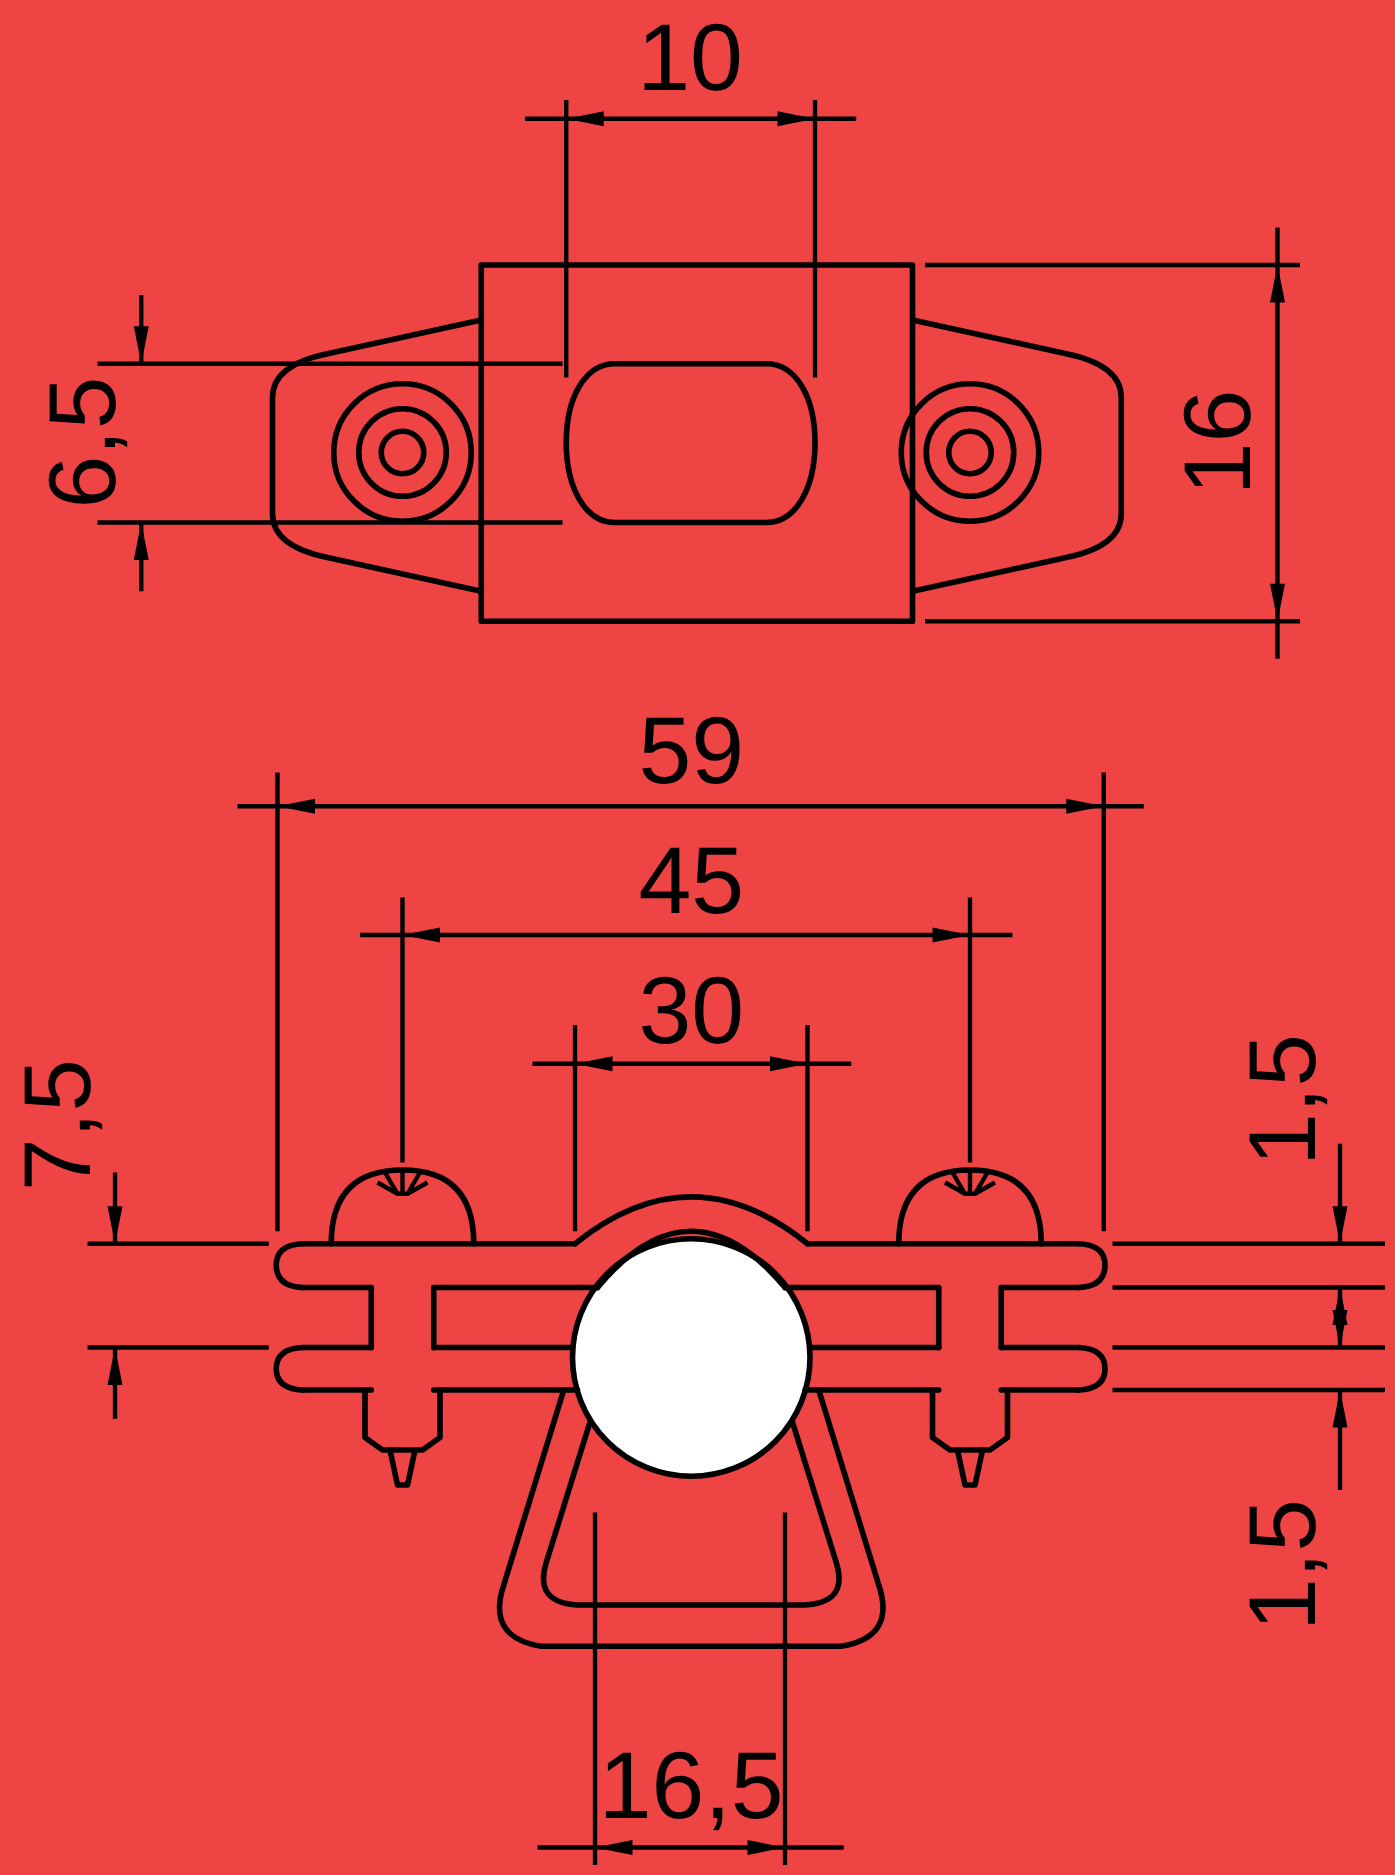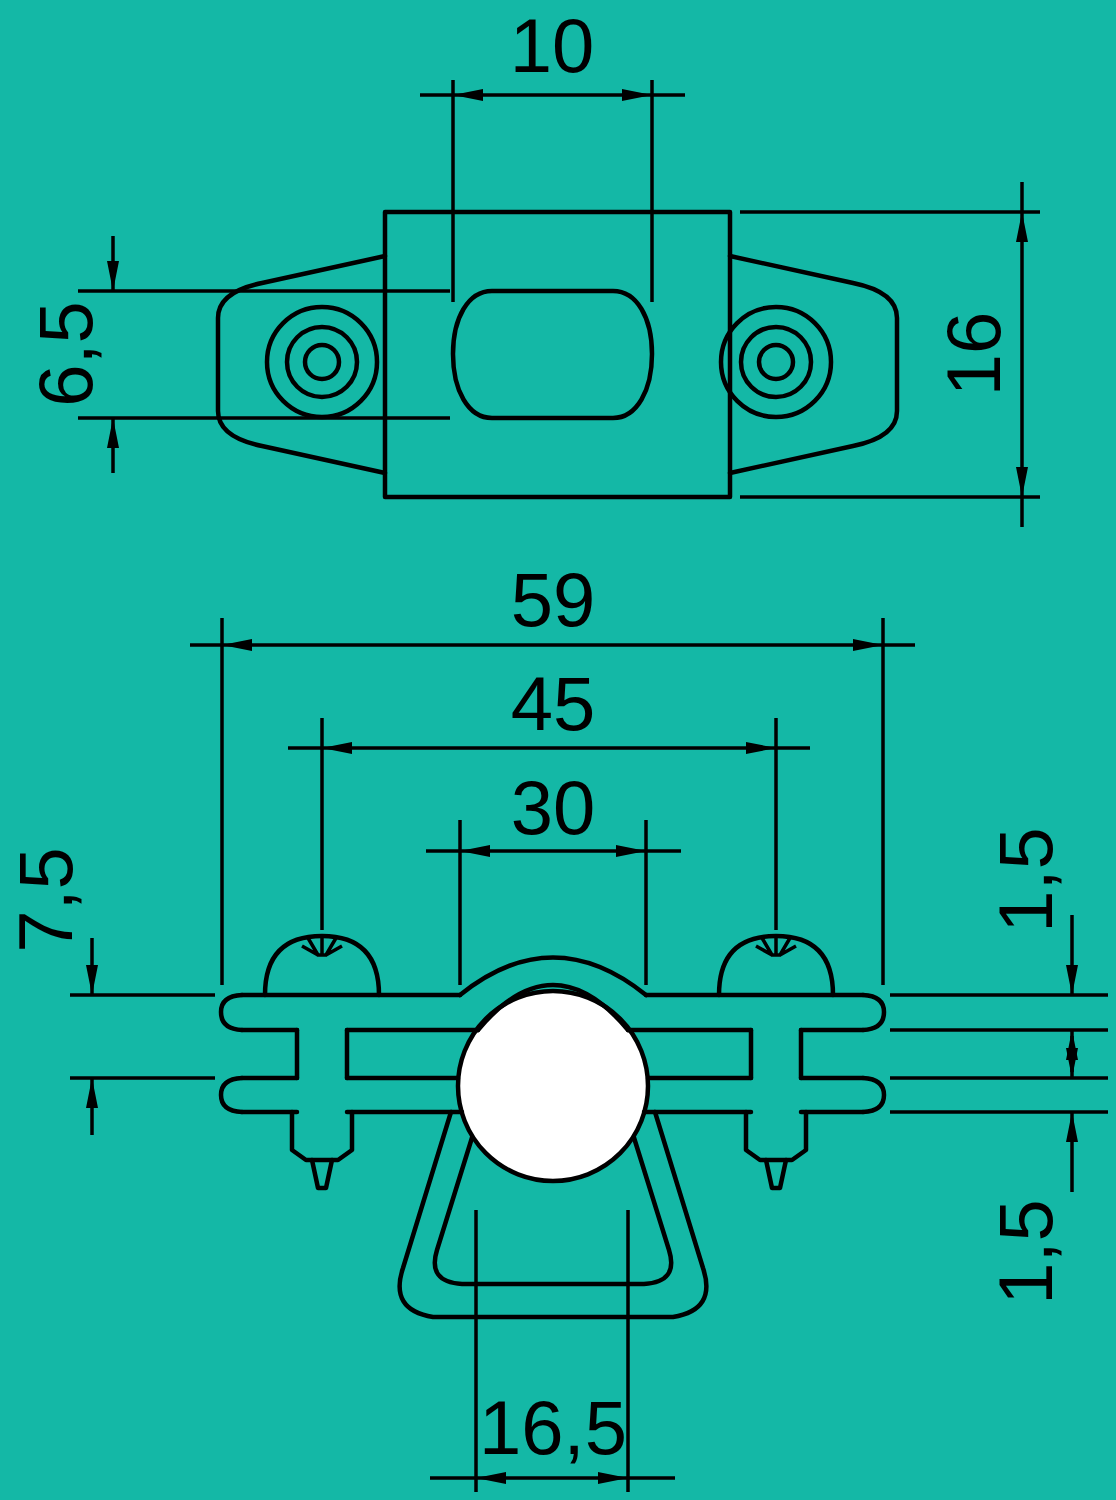--- a/index.html
+++ b/index.html
@@ -1,16 +1,16 @@
 <!DOCTYPE html>
 <html><head>
 <meta charset="utf-8">
 <style>
   html,body{margin:0;padding:0;background:#fff;}
-  .stage{width:1116px;height:1500px;position:relative;background:#14b8a6;}
+  .stage{width:1116px;height:1500px;position:relative;background:#ef4444;}
   .outline{fill:none;stroke:#000;stroke-width:4.5;stroke-linecap:round;stroke-linejoin:round;}
   .fillwhite{fill:#fff;stroke:#000;stroke-width:4.5;}
   .thin{fill:none;stroke:#000;stroke-width:3.5;stroke-linecap:butt;}
   .arrow{fill:#000;stroke:none;}
   .dimtext{font-family:"Liberation Sans",sans-serif;font-size:76px;fill:#000;}
 </style>
 </head>
 <body>
 
 <div class="stage">

